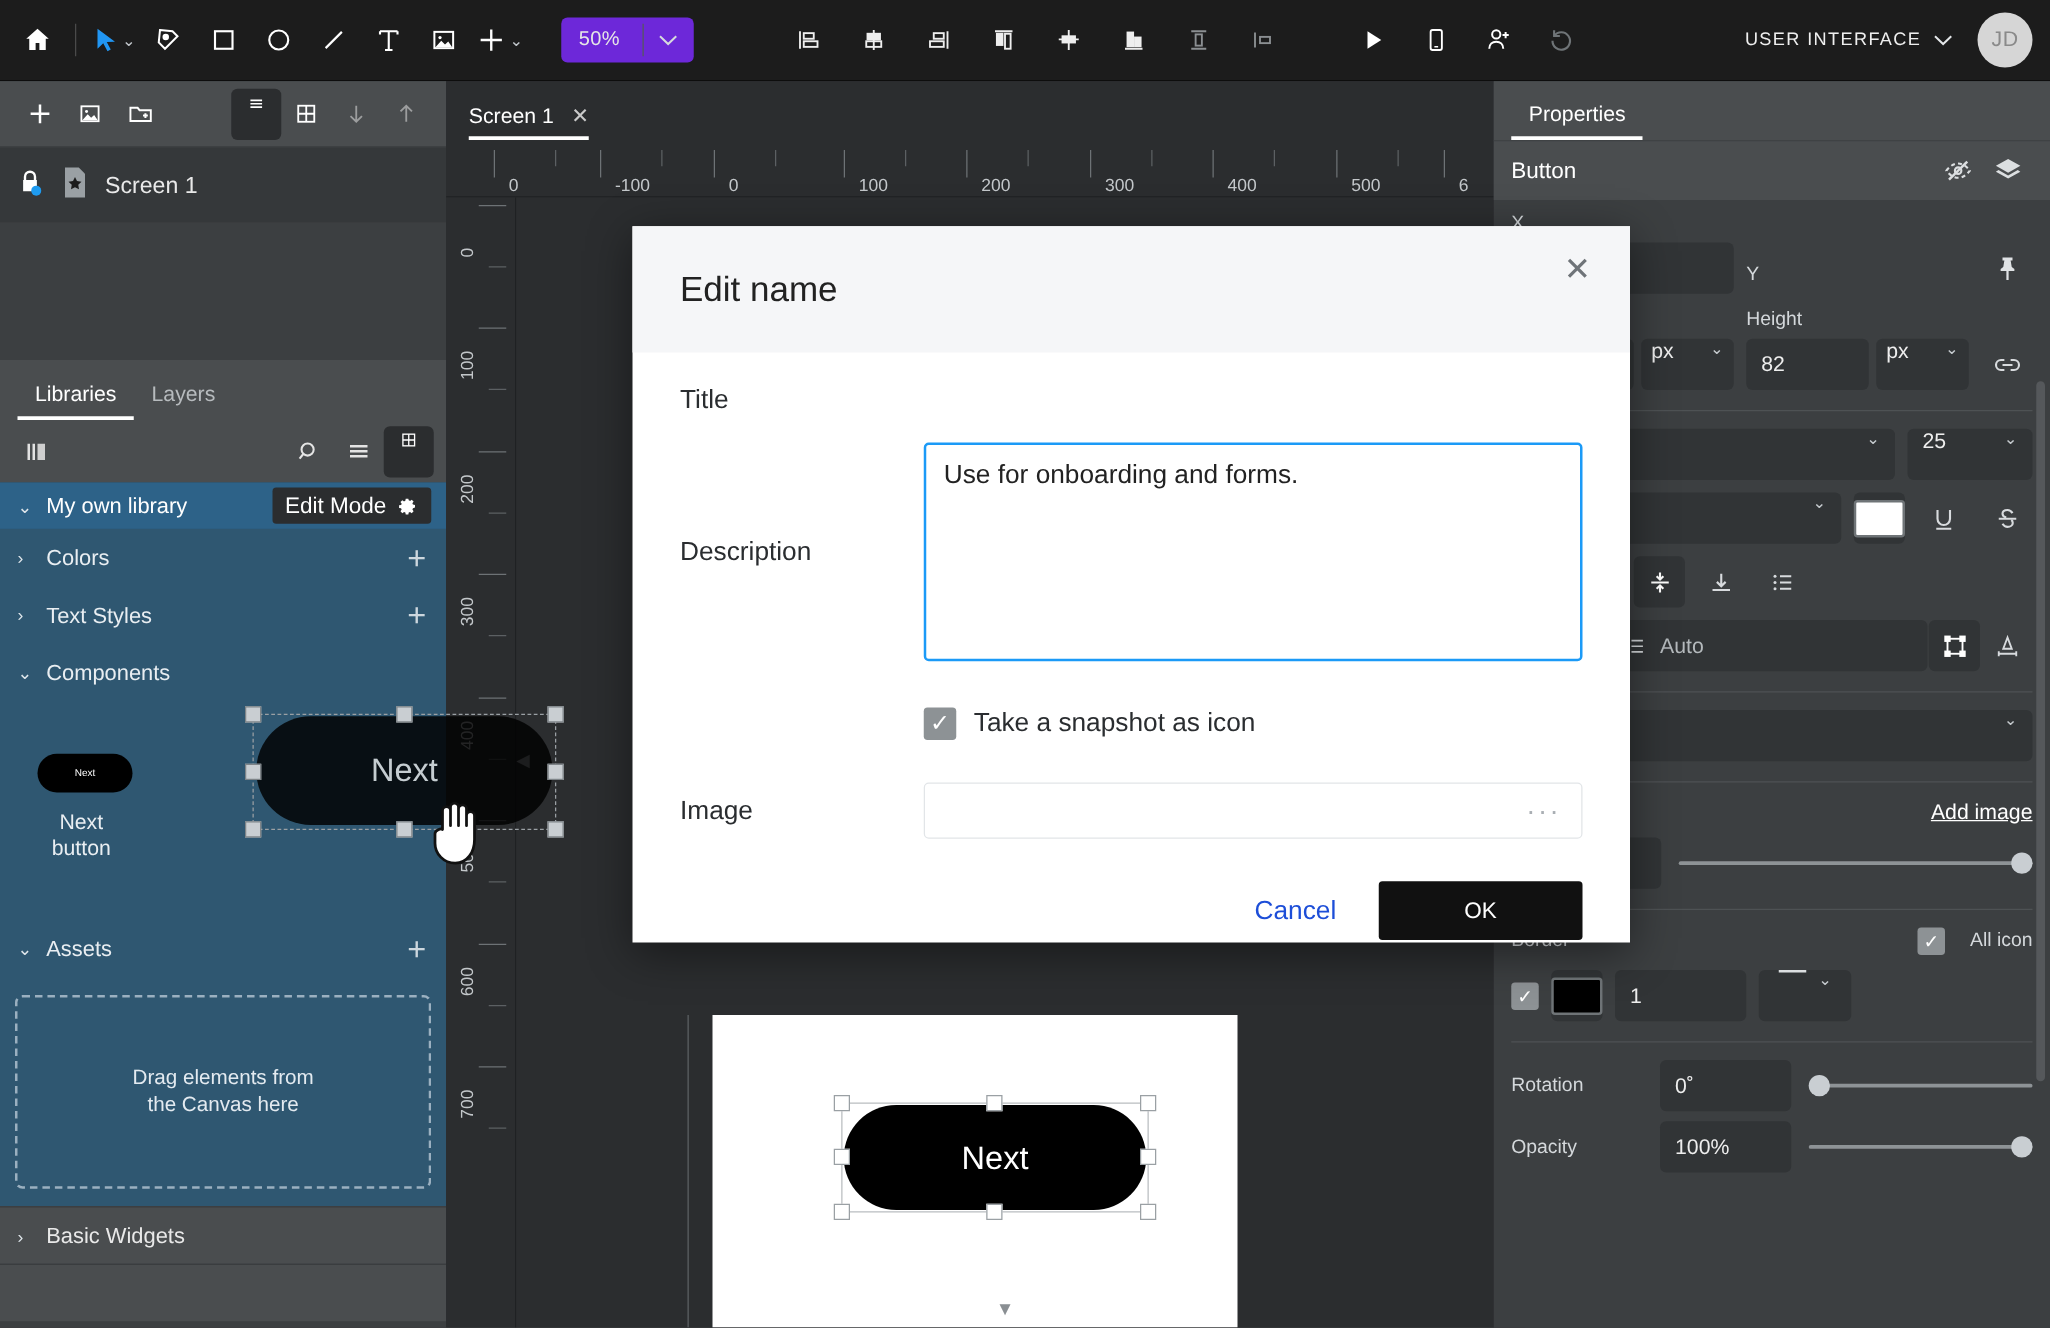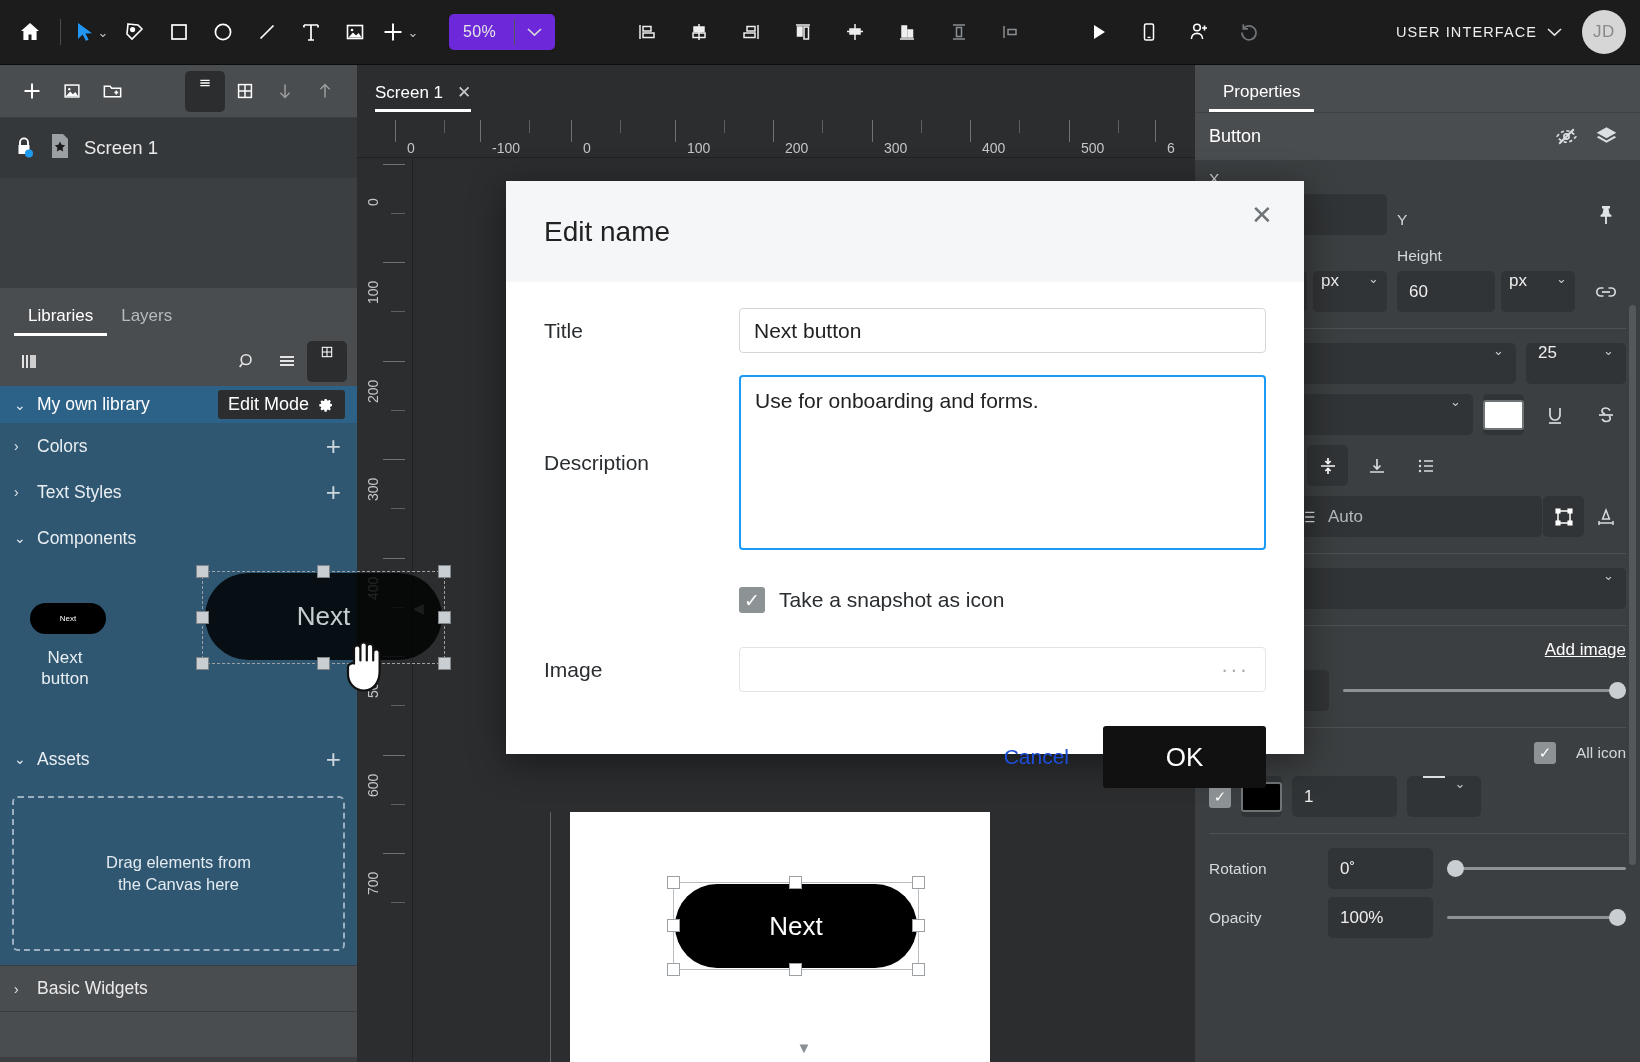--- a/index.html
+++ b/index.html
@@ -159,21 +159,21 @@
     font-size:21px;color:#222;background:#fff;}
   .mcheck{display:flex;align-items:center;gap:14px;margin:37px 0 0 195px;cursor:pointer;}
   .mcbx{width:26px;height:26px;background:#8d9295;border-radius:3px;display:flex;
     align-items:center;justify-content:center;color:#fff;font-size:19px;}
   .mclbl{font-size:21px;color:#2a2d30;}
   .imgrow{display:flex;align-items:center;margin-top:34px;}
   .imginput{flex:1;height:45px;border:1px solid #e2e5e8;border-radius:4px;display:flex;
     align-items:center;justify-content:flex-end;padding:0 16px;color:#a9aeb3;font-size:22px;letter-spacing:2px;}
   .mbtns{display:flex;justify-content:flex-end;align-items:center;gap:18px;margin-top:34px;}
   .cancel{font-size:21px;color:#1d4ed8;padding:10px 16px;cursor:pointer;}
-  .okbtn{ width:163px;height:62px;background:#111;color:#fff;font-size:26px;border-radius:3px;
+  .okbtn{ width:163px;height:47px;background:#111;color:#fff;font-size:18px;border-radius:3px;
     display:flex;align-items:center;justify-content:center;cursor:pointer;}
 </style>
 </head>
 <body>
 
 <div class="app">
 
   <div class="toolbar">
     <div class="tb-left">
       <div class="tb-btn">
@@ -639,21 +639,21 @@
             <div class="inp" style="flex:1"></div>
             <div class="sel" style="width:74px;padding:0 8px">
               <span>px</span>
               <span class="cv">⌄</span>
             </div>
           </div>
         </div>
         <div style="flex:1.25">
           <span class="fl">Height</span>
           <div class="row" style="gap:6px">
-            <div class="inp" style="flex:1">60</div>
+            <div class="inp" style="flex:1">82</div>
             <div class="sel" style="width:74px;padding:0 8px">
               <span>px</span>
               <span class="cv">⌄</span>
             </div>
           </div>
         </div>
         <div class="ibtn">
           <svg width="26" height="26" viewBox="0 0 26 26" fill="none" stroke="#d8dbde" stroke-width="1.7">
             <path d="M10.5 9H7.8a4 4 0 0 0 0 8h2.7M15.5 9h2.7a4 4 0 0 1 0 8h-2.7"></path>
               <path d="M9 13h8"></path>
@@ -815,21 +815,20 @@
   </div>
 
   <div class="modal">
     <div class="m-head">
       <span class="m-title">Edit name</span>
       <span class="m-close">✕</span>
     </div>
     <div class="m-body">
       <div class="frow">
         <span class="flbl">Title</span>
-        <div class="tinput">Next button</div>
       </div>
       <div class="frow" style="margin-top:22px">
         <span class="flbl">Description</span>
         <div class="tarea">Use for onboarding and forms.</div>
       </div>
       <div class="mcheck">
         <span class="mcbx">✓</span>
         <span class="mclbl">Take a snapshot as icon</span>
       </div>
       <div class="imgrow">

